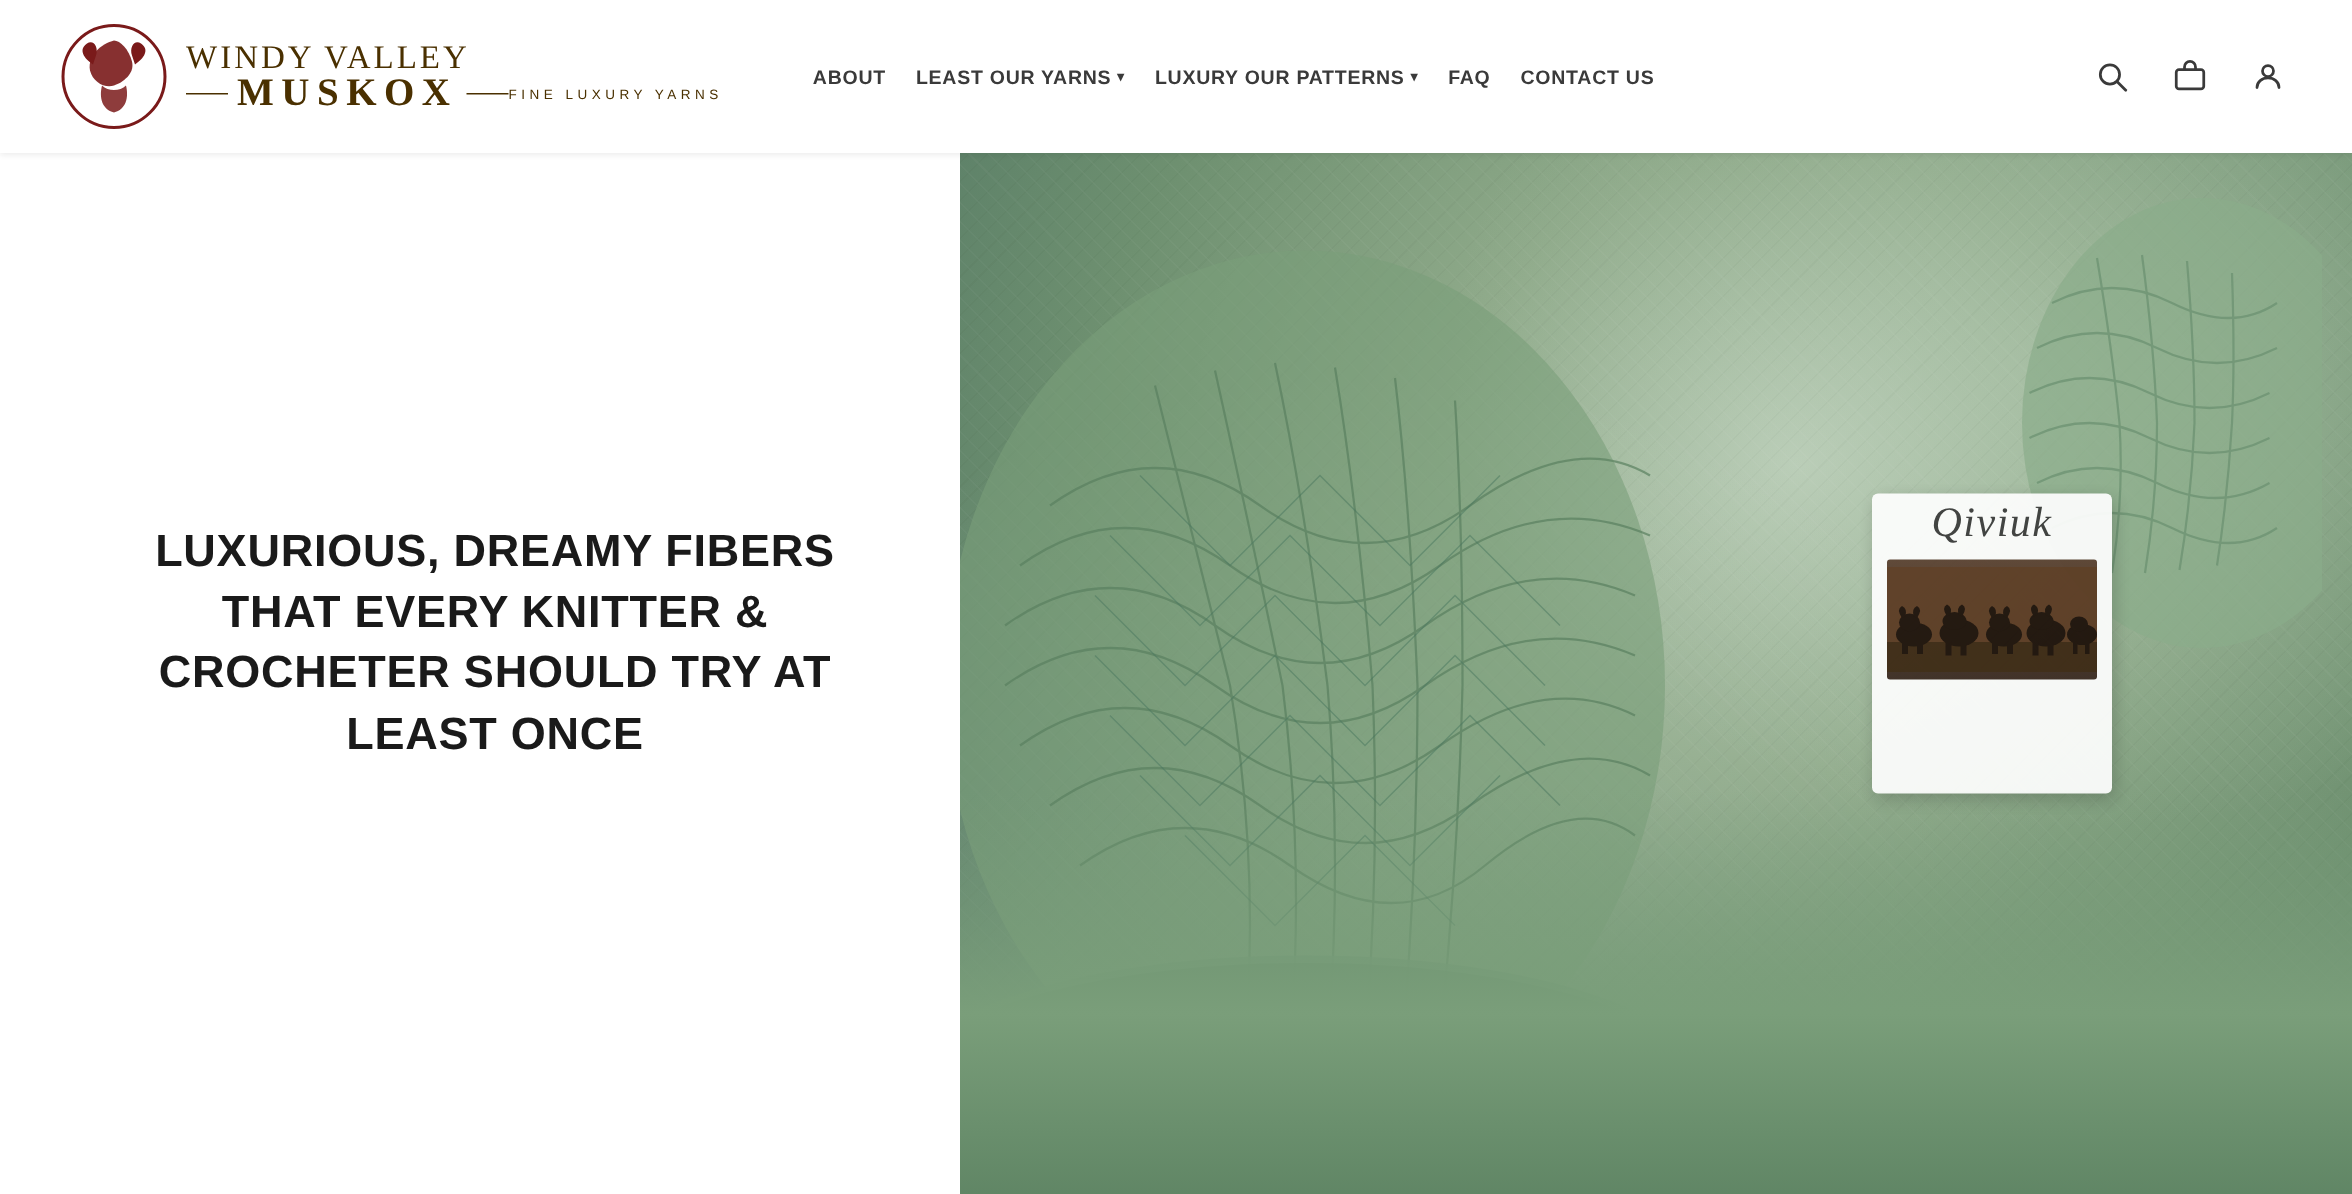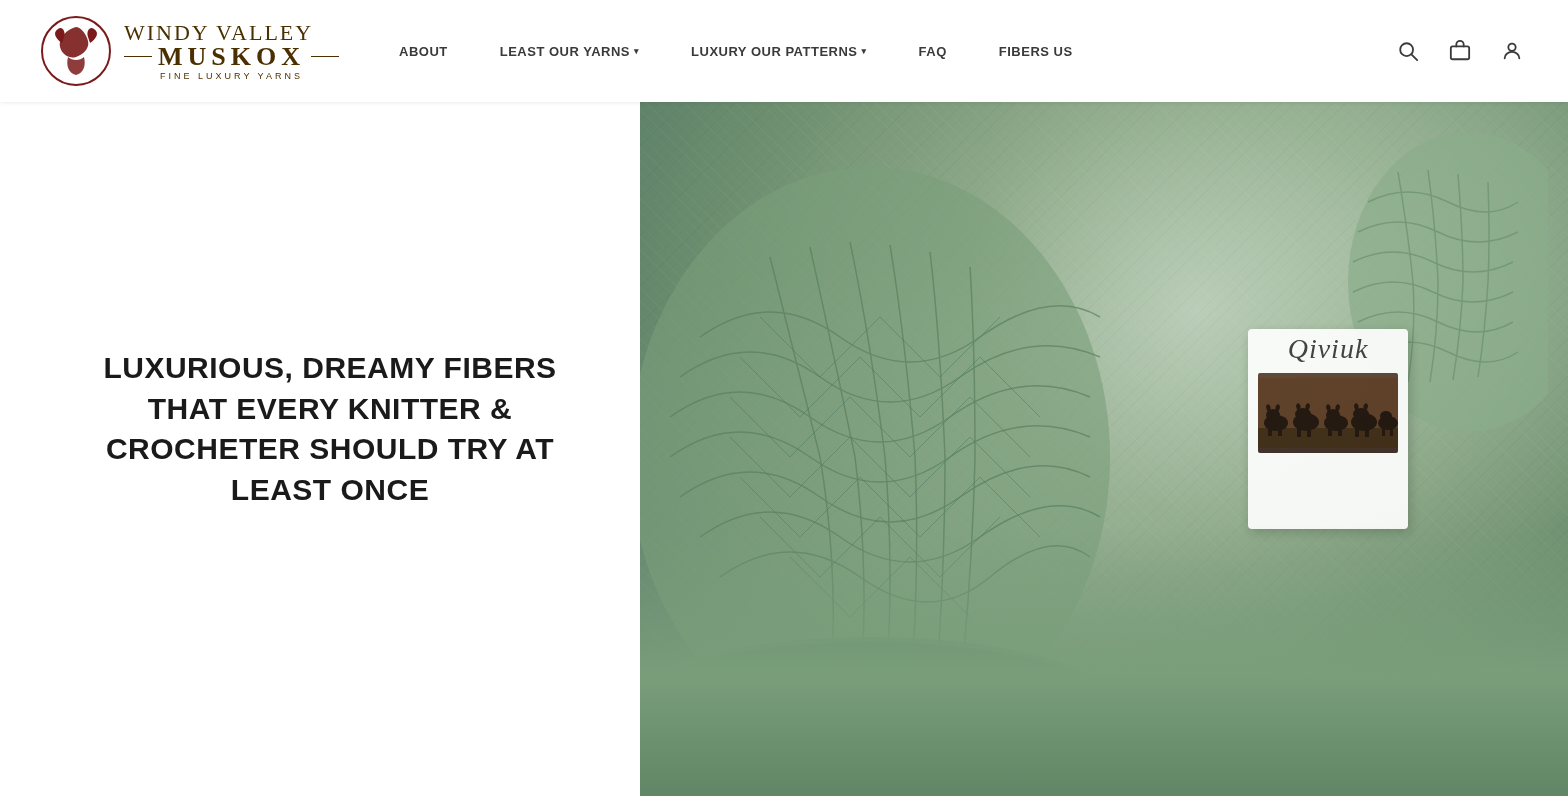--- a/index.html
+++ b/index.html
@@ -35,21 +35,20 @@
     .logo-name {
       font-size: 22px;
       font-weight: 400;
       color: #4a3000;
       letter-spacing: 2px;
       font-family: 'Georgia', serif;
     }
 
     .logo-tagline-wrap {
       display: flex;
-      flex-direction: column;
       align-items: center;
       justify-content: space-between;
     }
 
     .logo-divider-text {
       display: flex;
       align-items: center;
       gap: 6px;
       color: #4a3000;
     }
@@ -72,21 +71,21 @@
       font-size: 9px;
       color: #4a3000;
       letter-spacing: 3px;
       text-transform: uppercase;
       margin-top: 2px;
     }
 
     nav {
       display: flex;
       align-items: flex-end;
-      gap: 52px;
+      gap: 20px;
       flex: 1;
     }
 
     .nav-item {
       font-size: 13px;
       font-weight: 600;
       color: #3a3a3a;
       text-decoration: none;
       letter-spacing: 0.5px;
       cursor: pointer;
@@ -334,21 +333,21 @@
       <span class="nav-chevron">▾</span>
     </a>
     <a class="nav-item" href="#">
       <span>LUXURY OUR PATTERNS</span>
       <span class="nav-chevron">▾</span>
     </a>
     <a class="nav-item" href="#">
       <span>FAQ</span>
     </a>
     <a class="nav-item" href="#">
-      <span>FIBERS US</span>
+      <span>CONTACT US</span>
     </a>
   </nav>
 
   <div class="header-icons">
     <button class="header-icon-btn" title="Search">
       <svg width="22" height="22" viewBox="0 0 24 24" fill="none" stroke="currentColor" stroke-width="2" stroke-linecap="round" stroke-linejoin="round">
         <circle cx="10.5" cy="10.5" r="7"></circle>
         <line x1="16" y1="16" x2="22" y2="22"></line>
       </svg>
     </button>

